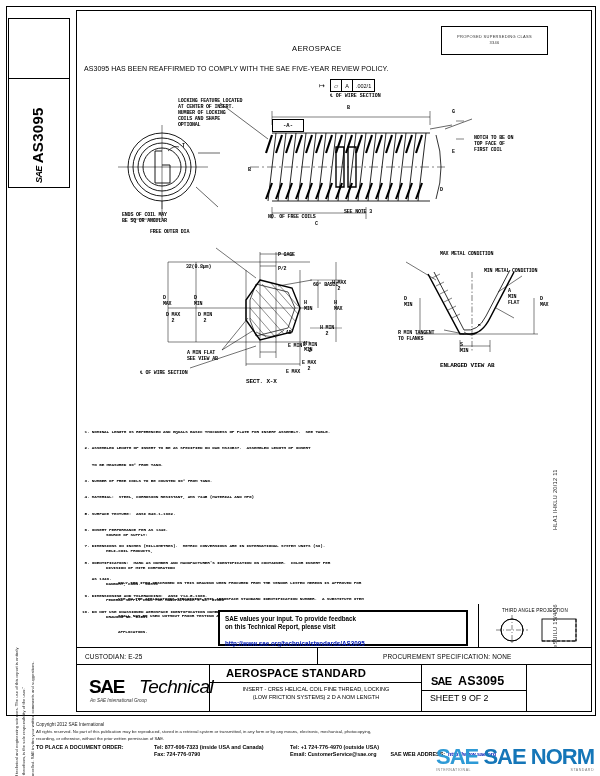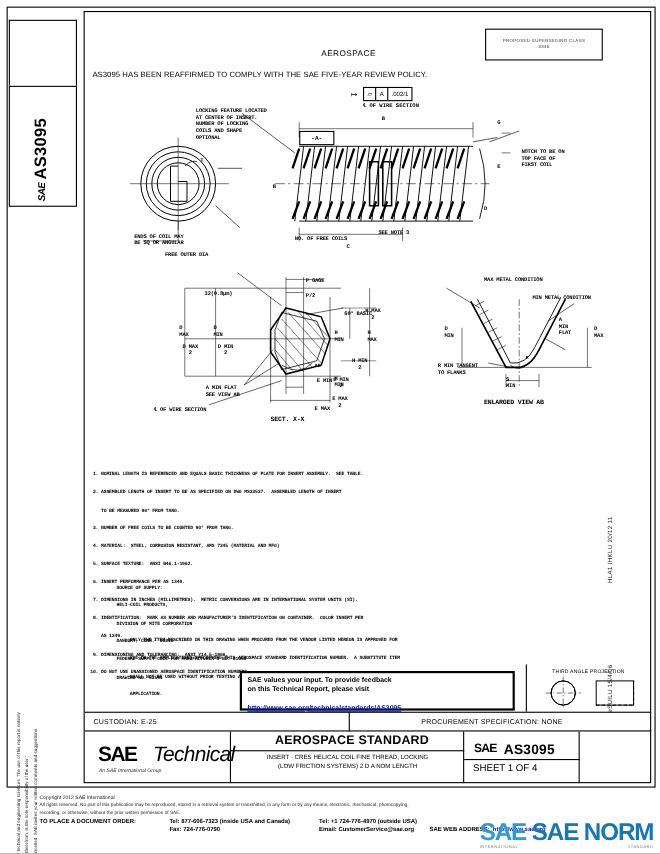--- a/index.html
+++ b/index.html
@@ -74,21 +74,21 @@
   #tb .cell{position:absolute;box-sizing:border-box;}
   #tb-logo{left:0;top:0;width:133px;height:47px;border-right:1px solid #000;}
   #tb-title{left:133px;top:0;width:212px;height:47px;border-right:1px solid #000;}
   #tb-num{left:345px;top:0;width:105px;height:47px;border-right:1px solid #000;}
   #tb-rev{left:450px;top:0;width:65px;height:47px;}
 
   #sae-logo-word{position:absolute;left:12px;top:11px;font-size:19px;font-weight:bold;letter-spacing:-1.3px;}
   #sae-logo-aero{position:absolute;left:62px;top:11px;font-size:19px;font-style:italic;letter-spacing:-.6px;}
   #sae-logo-sub{position:absolute;left:13px;top:33px;font-size:4.6px;font-style:italic;color:#333;}
 
-  #as-title{position:absolute;left:4px;top:2px;width:212px;text-align:center;font-size:11.3px;font-weight:bold;letter-spacing:.2px;}
+  #as-title{position:absolute;left:16px;top:2px;width:212px;font-size:11.3px;font-weight:bold;letter-spacing:.2px;}
   #as-rule{position:absolute;left:0;top:17px;width:212px;height:1px;background:#000;}
   #as-sub{position:absolute;left:0;top:20px;width:212px;text-align:center;font-size:5.6px;line-height:8.2px;}
 
   #num-logo{position:absolute;left:9px;top:10px;font-size:11px;font-weight:bold;letter-spacing:-.8px;}
   #num-val{position:absolute;left:36px;top:9px;font-size:12.5px;font-weight:bold;letter-spacing:.2px;}
   #num-rule{position:absolute;left:0;top:25px;width:105px;height:1px;background:#000;}
   #num-sheet{position:absolute;left:8px;top:28px;font-size:8.8px;}
 
   
   #footer{position:absolute;left:36px;top:722px;width:560px;}
@@ -481,21 +481,21 @@
       <div id="as-rule"></div>
       <div id="as-sub">
         <div>INSERT - CRES HELICAL COIL FINE THREAD, LOCKING</div>
         <div>(LOW FRICTION SYSTEMS) 2 D A NOM LENGTH</div>
       </div>
     </div>
     <div class="cell" id="tb-num">
       <div id="num-logo">SAE</div>
       <div id="num-val">AS3095</div>
       <div id="num-rule"></div>
-      <div id="num-sheet">SHEET 1 OF 4</div>
+      <div id="num-sheet">SHEET 9 OF 2</div>
     </div>
     <div class="cell" id="tb-rev"></div>
   </div>
 
   <div class="rvt" style="left:552px;top:530px;">HLA1 IHKLU 20/12 11</div>
   <div class="rvt" style="left:552px;top:648px;">eSUILU 15/4/06</div>
 
   <div id="footer">
     <div class="c1">Copyright 2012 SAE International</div>
     <div class="c2">All rights reserved.  No part of this publication may be reproduced, stored in a retrieval system or transmitted, in any form or by any means, electronic, mechanical, photocopying,</div>

